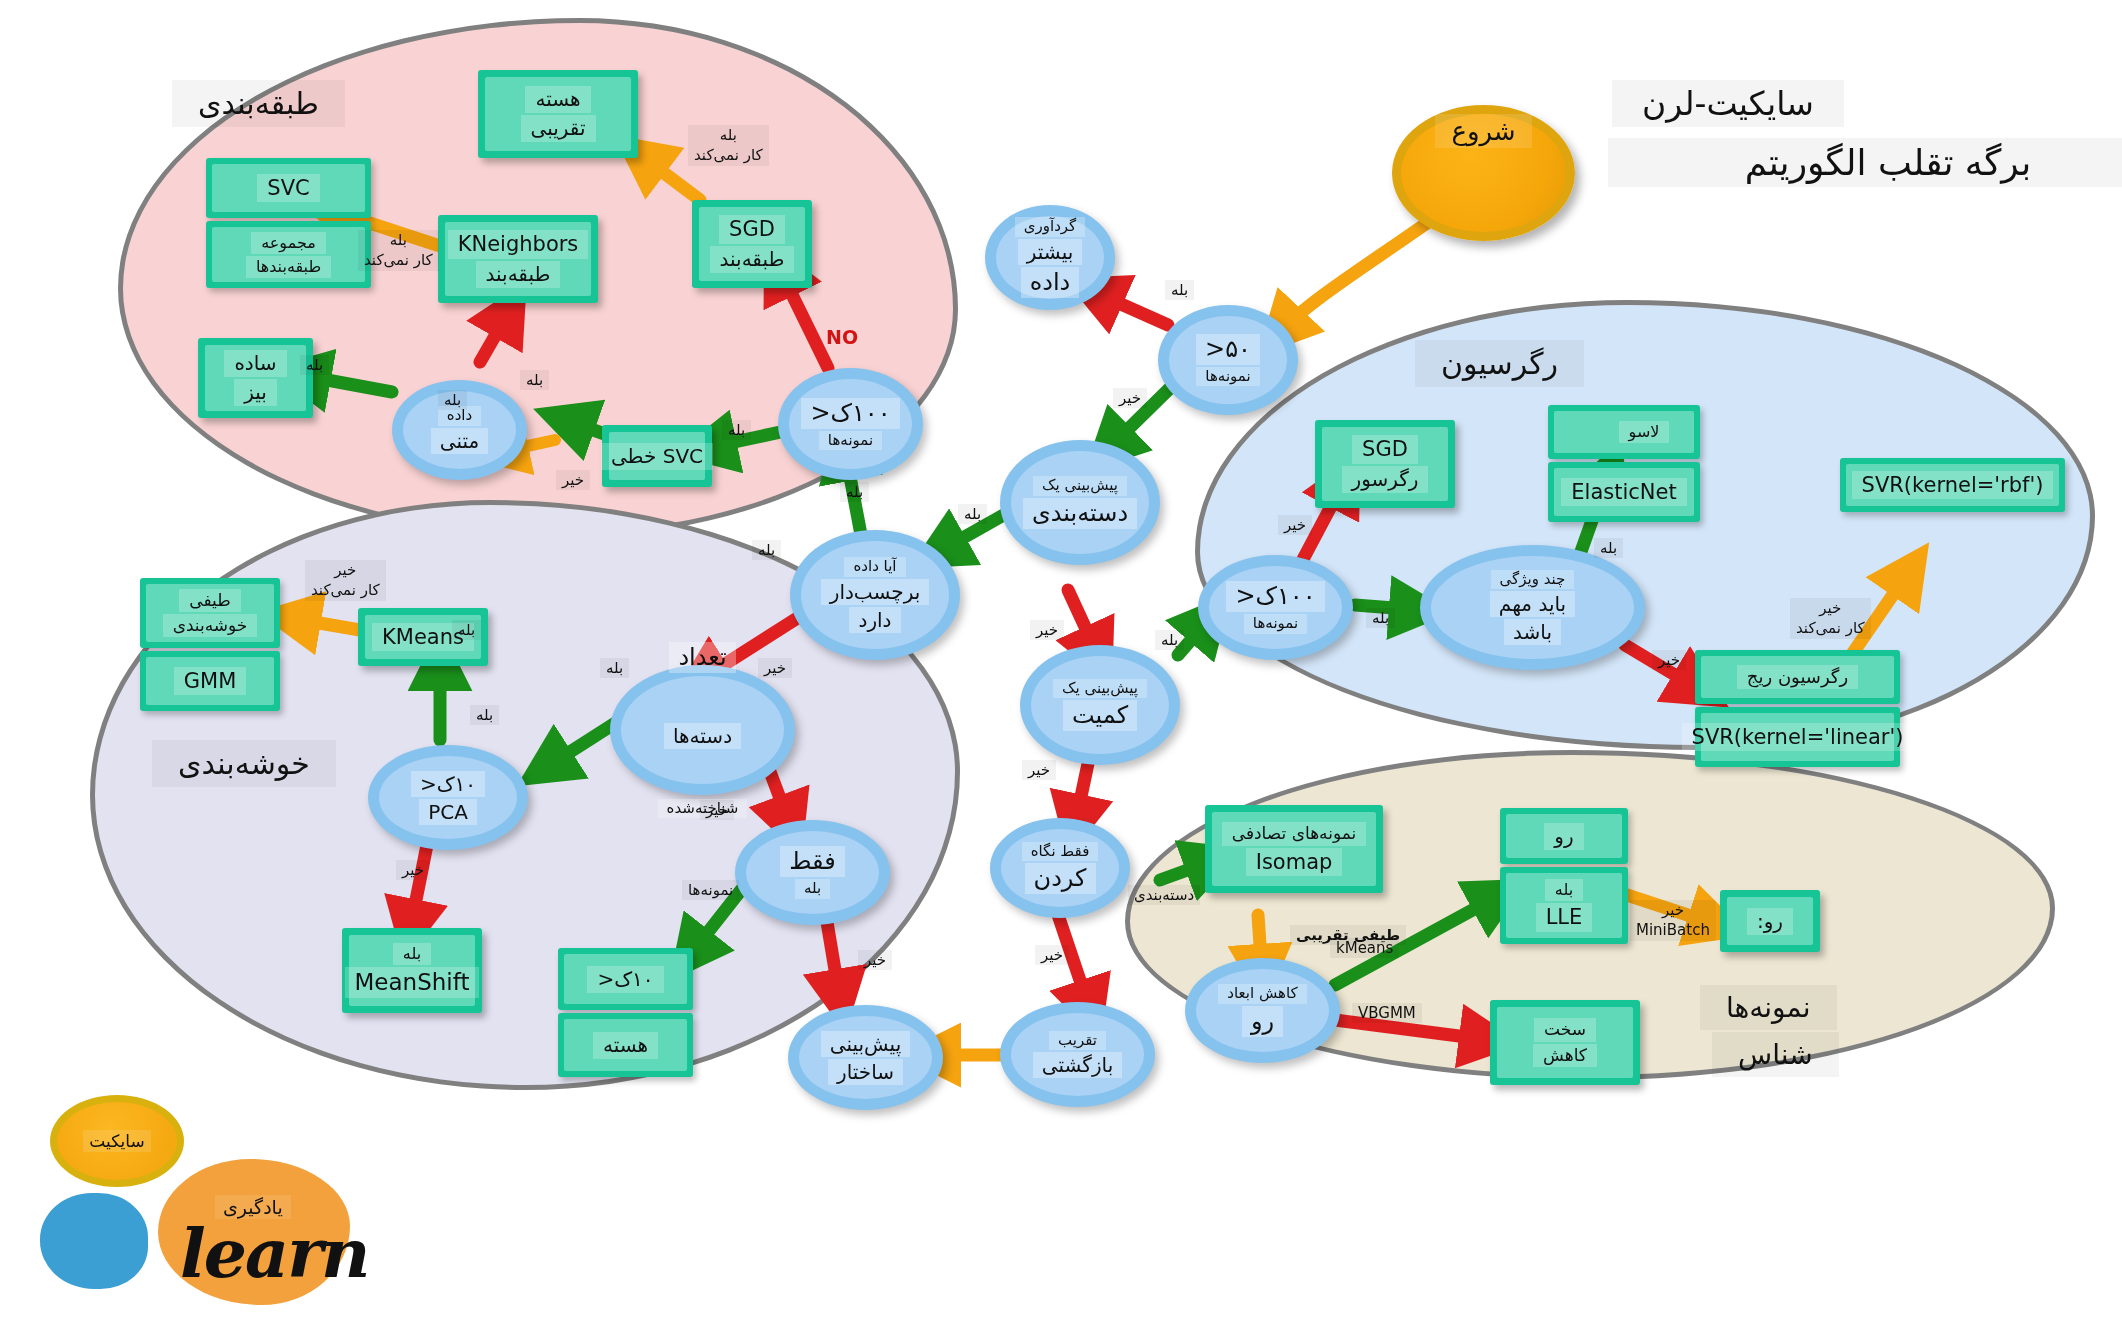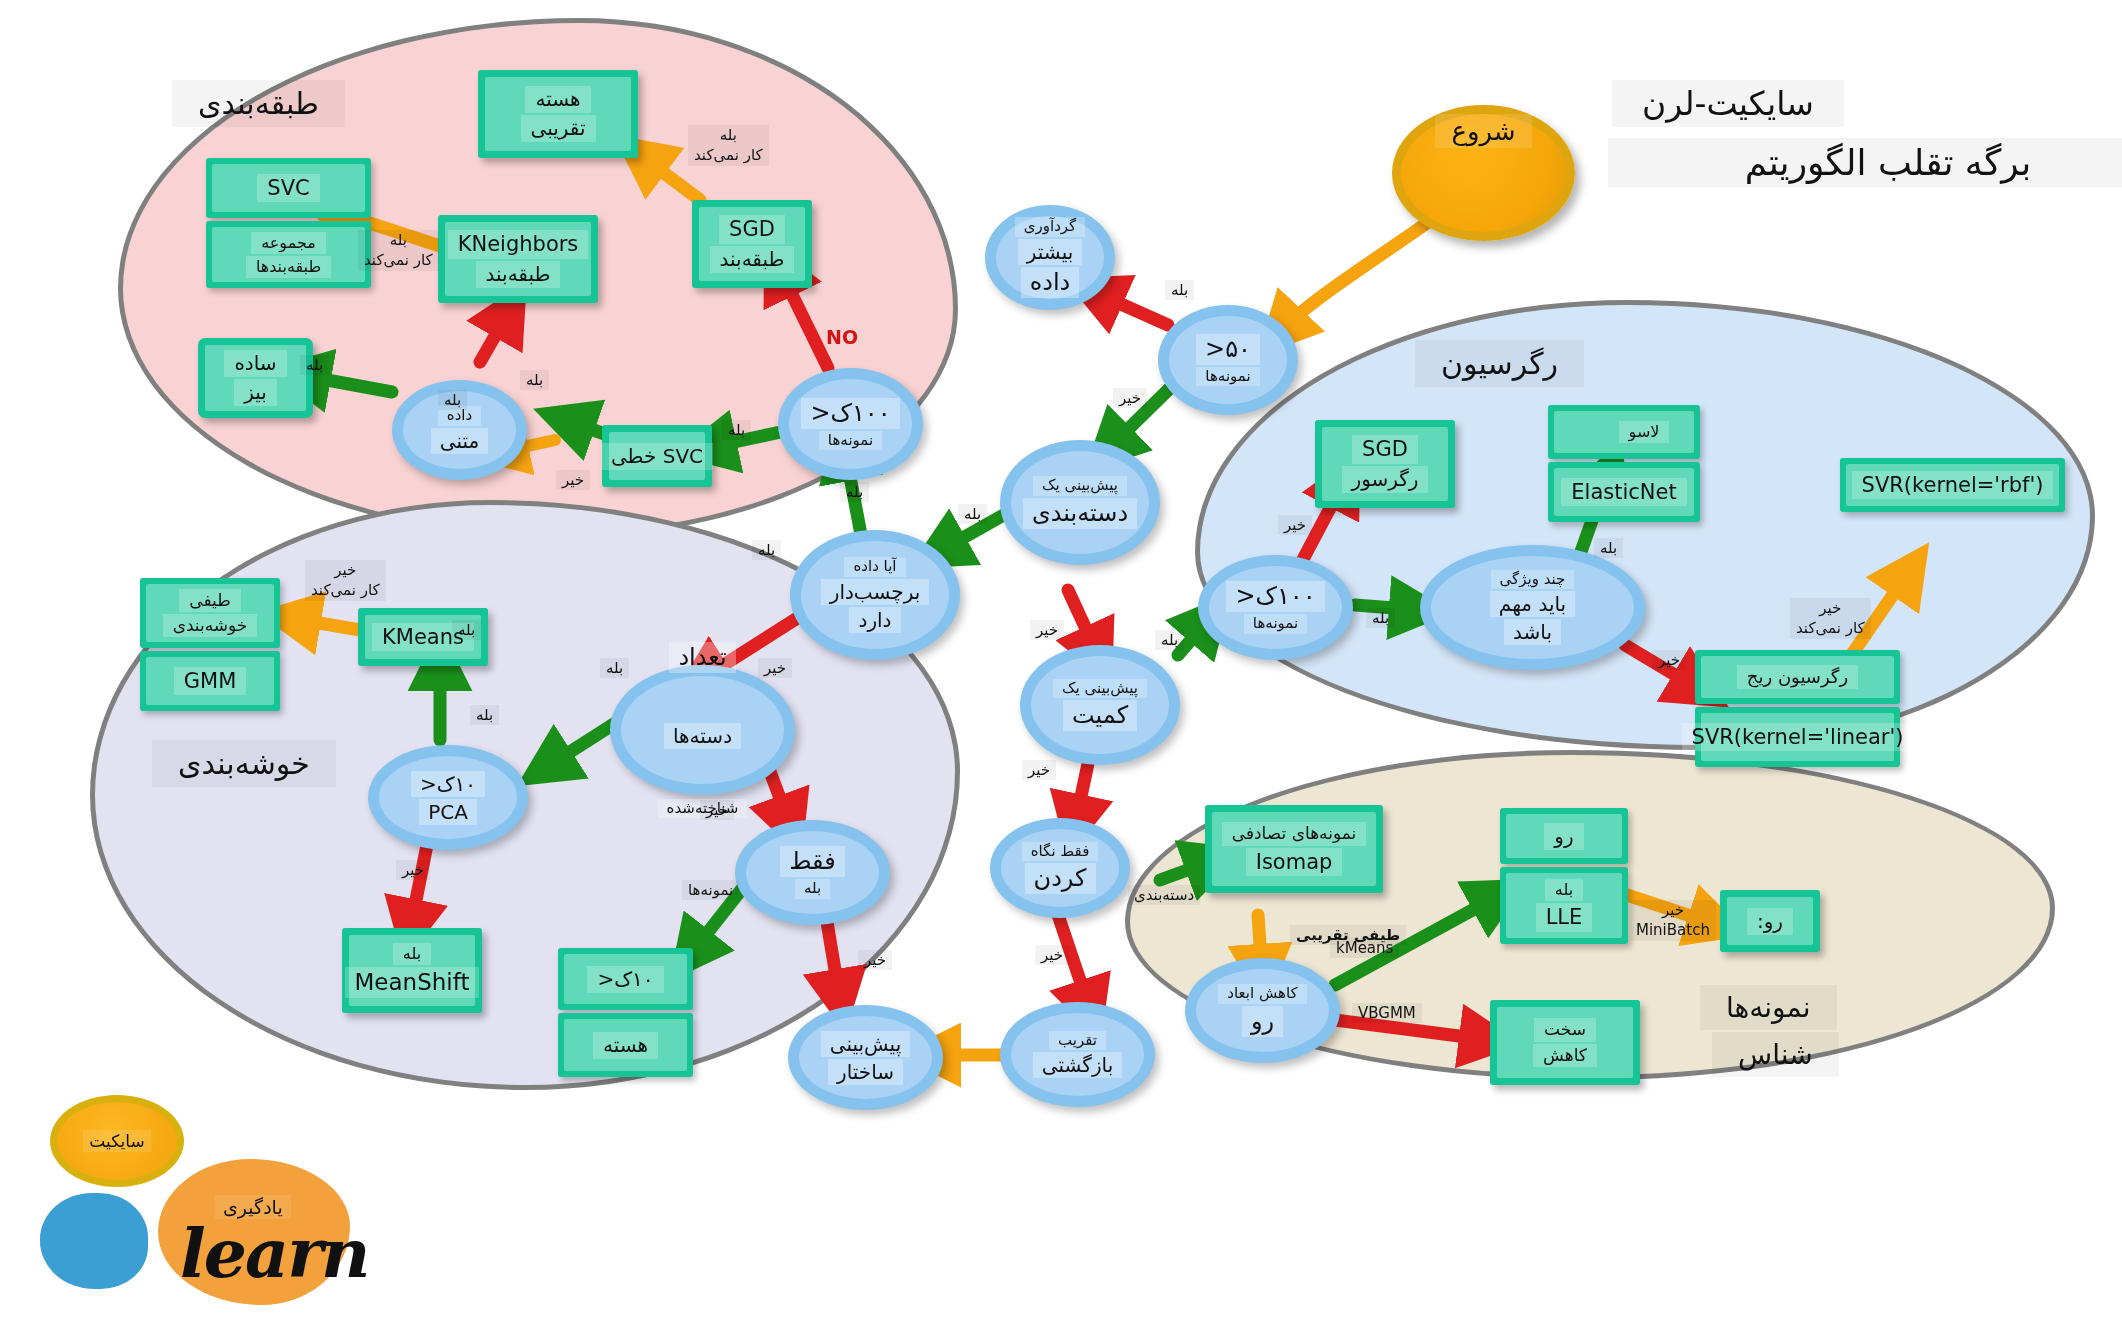--- a/index.html
+++ b/index.html
@@ -347,21 +347,21 @@
     </div>
   </div>
 
   <div class="gbox" style="left:692px;top:200px;width:120px;height:88px;">
     <div class="inner">
       <span class="line lat">SGD</span>
       <span class="line">طبقه‌بند</span>
     </div>
   </div>
 
-  <div class="gbox" style="left:198px;top:338px;width:115px;height:80px;border-radius:7px;">
+  <div class="gbox" style="left:198px;top:338px;width:115px;height:80px;">
     <div class="inner">
       <span class="line">ساده</span>
       <span class="line">بیز</span>
     </div>
   </div>
 
   <div class="gbox" style="left:602px;top:425px;width:110px;height:62px;">
     <div class="inner">
       <span class="line">SVC خطی</span>
     </div>

